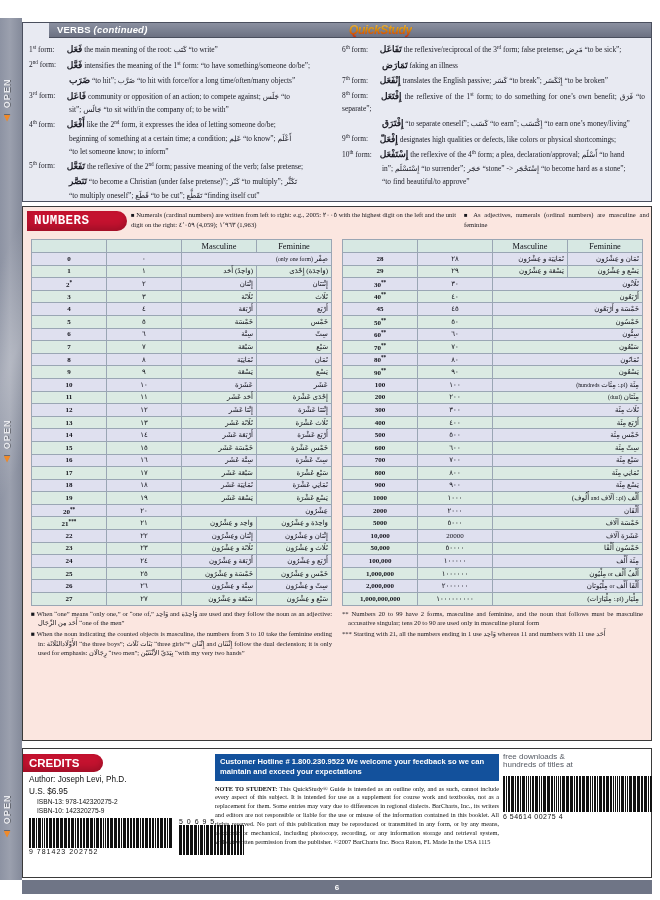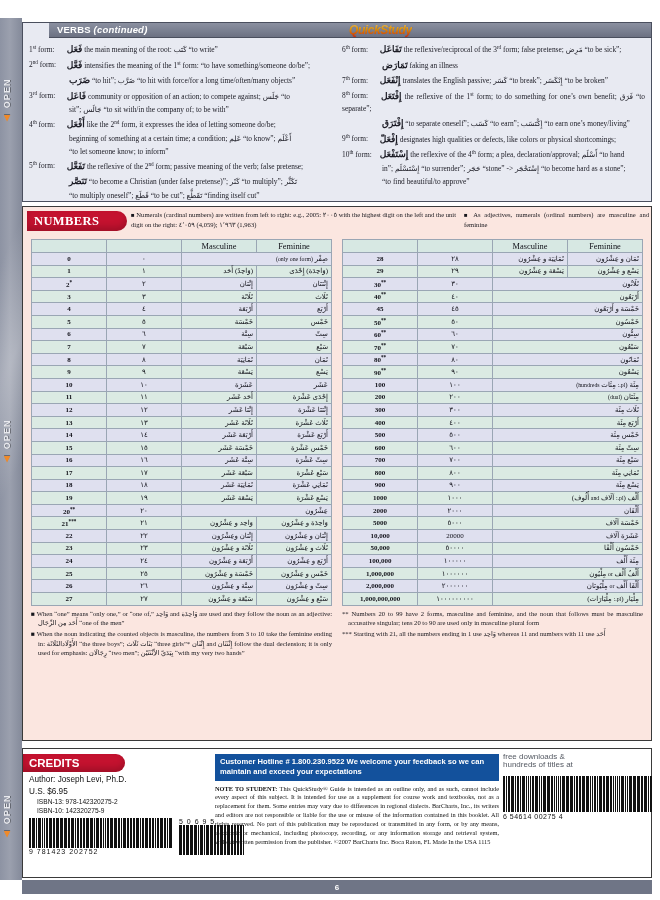--- a/index.html
+++ b/index.html
@@ -124,21 +124,21 @@
     display: flex;
     gap: 8px;
   }
   .numbers-badge {
     position: absolute;
     left: 4px; top: 4px;
     width: 100px; height: 20px;
     background: #c4122f;
     border-radius: 0 11px 11px 0;
     color: #ffffff;
-    font-family: Liberation Serif, serif;
+    font-family: Liberation Mono, monospace;
     font-size: 12.5px;
     font-weight: bold;
     letter-spacing: .4px;
     display: flex;
     align-items: center;
     padding-left: 7px;
     box-shadow: inset 0 -4px 6px rgba(0,0,0,.18);
   }
   .note {
     font-size: 6.6px;
@@ -209,21 +209,21 @@
   .credits-section {
     position: absolute;
     left: 22px; top: 748px;
     width: 630px; height: 130px;
     background: #ffffff;
     border: 1px solid #3a3a3a;
     display: flex;
   }
   .credits-left { width: 190px; position: relative; padding: 5px 6px; }
   .credits-badge {
-    width: 102px; height: 18px;
+    width: 80px; height: 18px;
     background: #c4122f;
     border-radius: 0 10px 10px 0;
     color: #fff;
     font-family: "Liberation Sans", sans-serif;
     font-size: 11.5px;
     font-weight: bold;
     display: flex; align-items: center;
     padding-left: 6px;
     margin-left: -6px;
     box-shadow: inset 0 -4px 6px rgba(0,0,0,.18);

